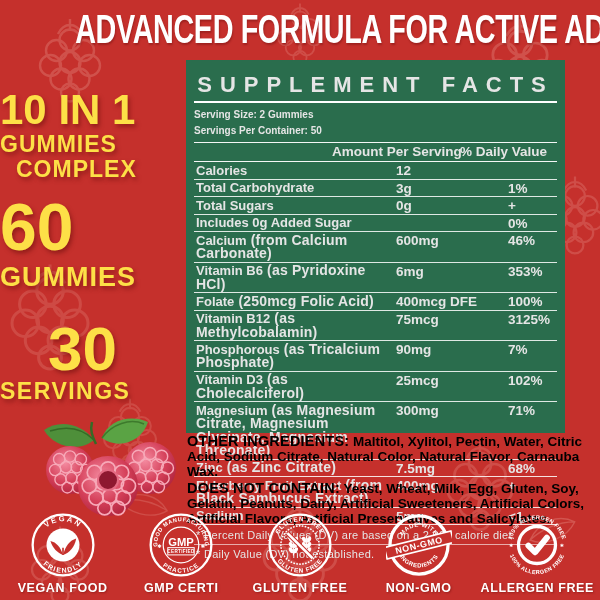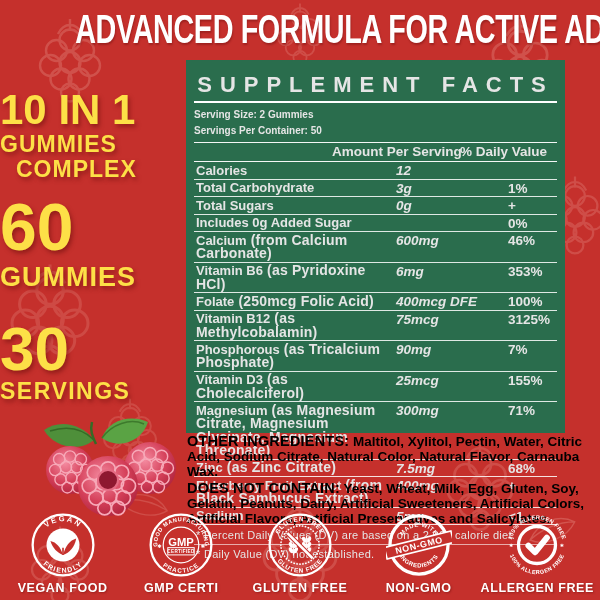--- a/index.html
+++ b/index.html
@@ -14,41 +14,41 @@
   .headline>span{display:inline-block;transform:scale(0.80,1.14);transform-origin:center top;}
 
   
   .lc{position:absolute;left:0;width:188px;text-align:left;color:#fde047;font-weight:bold;
     text-shadow:2px 3px 4px rgba(110,15,12,.55);}
   .lc-10in1{top:86px;font-size:42px;letter-spacing:0px;}
   .lc-advanced{top:131px;font-size:23px;letter-spacing:1px;}
   .lc-complex{top:156px;font-size:23px;letter-spacing:1px;padding-left:16px;}
   .lc-60{top:194px;font-size:66px;line-height:66px;}
   .lc-gummies{top:262px;font-size:27px;letter-spacing:1px;}
-  .lc-30{top:318px;font-size:62px;line-height:62px;}
+  .lc-30{top:318px;font-size:62px;line-height:62px;margin-left:48px;}
   .lc-servings{top:378px;font-size:23px;letter-spacing:1.5px;}
 
   
   .panel{position:absolute;left:186px;top:60px;width:379px;height:373px;background:#2a6d4d;
     color:#e5e5e5;box-sizing:border-box;padding:10px 8px 4px 8px;}
   .sf-title{font-size:22px;font-weight:bold;letter-spacing:8px;white-space:nowrap;text-align:center;
     padding-top:2px;}
   .sf-title-rule{border-bottom:2.5px solid #fff;margin:3px 0 4px 0;}
   .sf-serving{font-size:10px;font-weight:bold;line-height:16px;}
   .sf-serving-rule{border-bottom:1.5px solid rgba(255,255,255,.95);margin:3px 0 0 0;}
   .sf-header{position:relative;height:18px;border-bottom:1.5px solid rgba(255,255,255,.95);}
   .sf-header .amt{position:absolute;left:138px;top:1px;font-size:13.5px;font-weight:bold;}
   .sf-header .dv{position:absolute;right:10px;top:1px;font-size:13.5px;font-weight:bold;}
   .sf-rows{}
   .sf-row{display:grid;grid-template-columns:200px 106px 1fr;align-items:start;
     padding:1.5px 0 1px 2px;border-bottom:1px solid rgba(255,255,255,.85);}
   .sf-name{font-size:13px;line-height:13.5px;}
   .sf-name b{font-weight:bold;}
   .sf-sub{font-size:14px;font-weight:bold;letter-spacing:.2px;}
-  .sf-amt{font-size:13.5px;font-weight:bold;line-height:13.5px;padding-top:.5px;font-style:italic;}
+  .sf-amt{font-size:13.5px;font-weight:bold;line-height:13.5px;padding-top:.5px;}
   .sf-dv{font-size:13.5px;font-weight:bold;line-height:13.5px;padding-left:6px;padding-top:.5px;}
   .sf-foot{font-size:11px;letter-spacing:.3px;line-height:12px;}
   .sf-foot div{padding:3.5px 0 3px 2px;}
   .sf-foot div + div{border-top:1px solid rgba(255,255,255,.6);}
 
   
   .ingredients{position:absolute;left:187px;top:434px;width:398px;color:#000000;font-size:13.5px;
     font-weight:bold;line-height:15.2px;}
   .ingredients p{margin:0 0 1px 0;}
   .ing-label{font-size:14.5px;font-weight:bold;letter-spacing:.2px;}
@@ -206,21 +206,21 @@
           <span class="sf-dv">3125%</span>
         </div>
         <div class="sf-row">
           <span class="sf-name"><b>Phosphorous</b><span class="sf-sub"> (as Tricalcium Phosphate)</span></span>
           <span class="sf-amt">90mg</span>
           <span class="sf-dv">7%</span>
         </div>
         <div class="sf-row">
           <span class="sf-name"><b>Vitamin D3</b><span class="sf-sub"> (as Cholecalciferol)</span></span>
           <span class="sf-amt">25mcg</span>
-          <span class="sf-dv">155%</span>
+          <span class="sf-dv">102%</span>
         </div>
         <div class="sf-row">
           <span class="sf-name"><b>Magnesium</b><span class="sf-sub"> (as Magnesium Citrate, Magnesium Glycinate, Magnesium Threonate)</span></span>
           <span class="sf-amt">300mg</span>
           <span class="sf-dv">71%</span>
         </div>
         <div class="sf-row">
           <span class="sf-name"><b>Zinc</b><span class="sf-sub"> (as Zinc Citrate)</span></span>
           <span class="sf-amt">7.5mg</span>
           <span class="sf-dv">68%</span>

